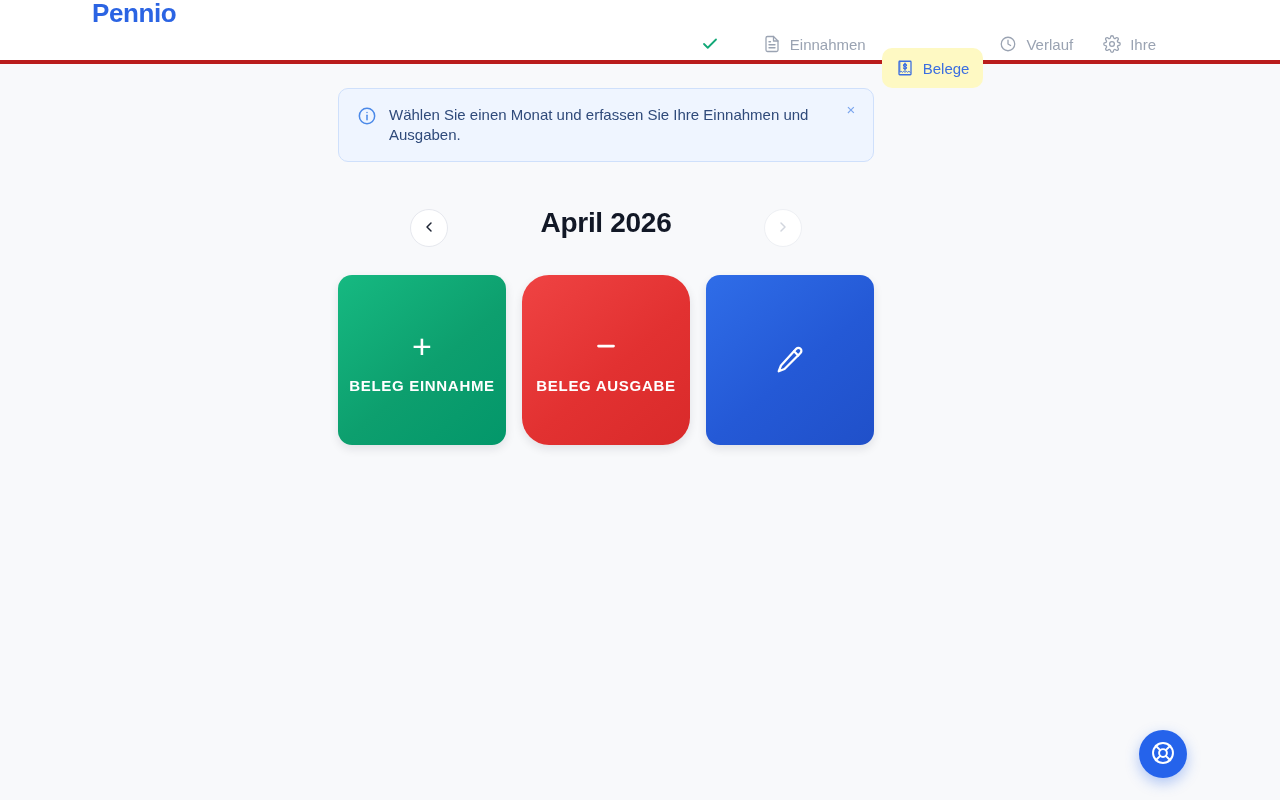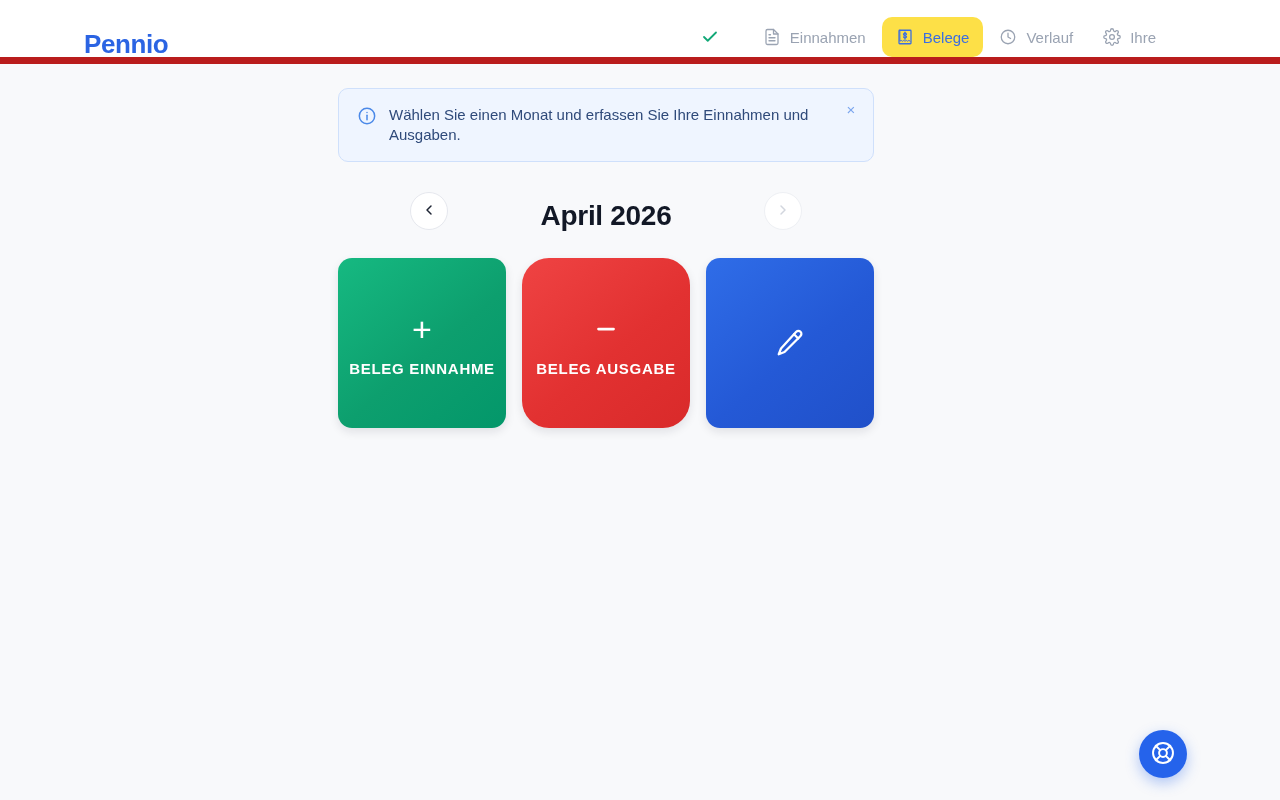--- a/index.html
+++ b/index.html
@@ -15,24 +15,24 @@
     font-family: "Liberation Sans", "DejaVu Sans", sans-serif;
     background: #f8f9fb;
     color: #111827;
     -webkit-font-smoothing: antialiased;
   }
 
   
   .header {
     height: 64px;
     background: #ffffff;
-    border-bottom: 7px solid #b91c1c;
-    display: flex;
-    align-items: flex-end;
-    padding: 0 24px 0 0;
+    border-bottom: 4px solid #b91c1c;
+    display: flex;
+    align-items: flex-start;
+    padding: 0 24px 0 8px;
     position: relative;
   }
 
   .brand {
     font-size: 26px;
     font-weight: bold;
     color: #2b64e3;
     letter-spacing: -0.4px;
     margin-left: 84px;
     line-height: 1;
@@ -67,22 +67,23 @@
     white-space: nowrap;
     cursor: pointer;
     background: transparent;
     border: none;
     font-family: inherit;
   }
 
   .nav-item .nav-label { line-height: 1; }
 
   .nav-item.active {
-    background: #fde047;
+    background: #fef9c3;
     color: #3b6ee0;
+    margin-top: 48px;
   }
 
   .nav-item .ic { display: flex; align-items: center; }
 
   .nav-gap { width: 14px; }
 
   
   .main {
     width: 1212px;
     height: 736px;
@@ -135,23 +136,23 @@
     font-size: 15px;
     line-height: 1;
     cursor: pointer;
     background: none;
     border: none;
     font-family: inherit;
   }
 
   
   .month-row {
-    margin-top: 30px;
-    display: flex;
-    align-items: flex-end;
+    margin-top: 47px;
+    display: flex;
+    align-items: flex-start;
     justify-content: center;
     gap: 68px;
   }
 
   .month-btn {
     width: 38px;
     height: 38px;
     border-radius: 50%;
     border: 1px solid #e6e8ee;
     background: #ffffff;

